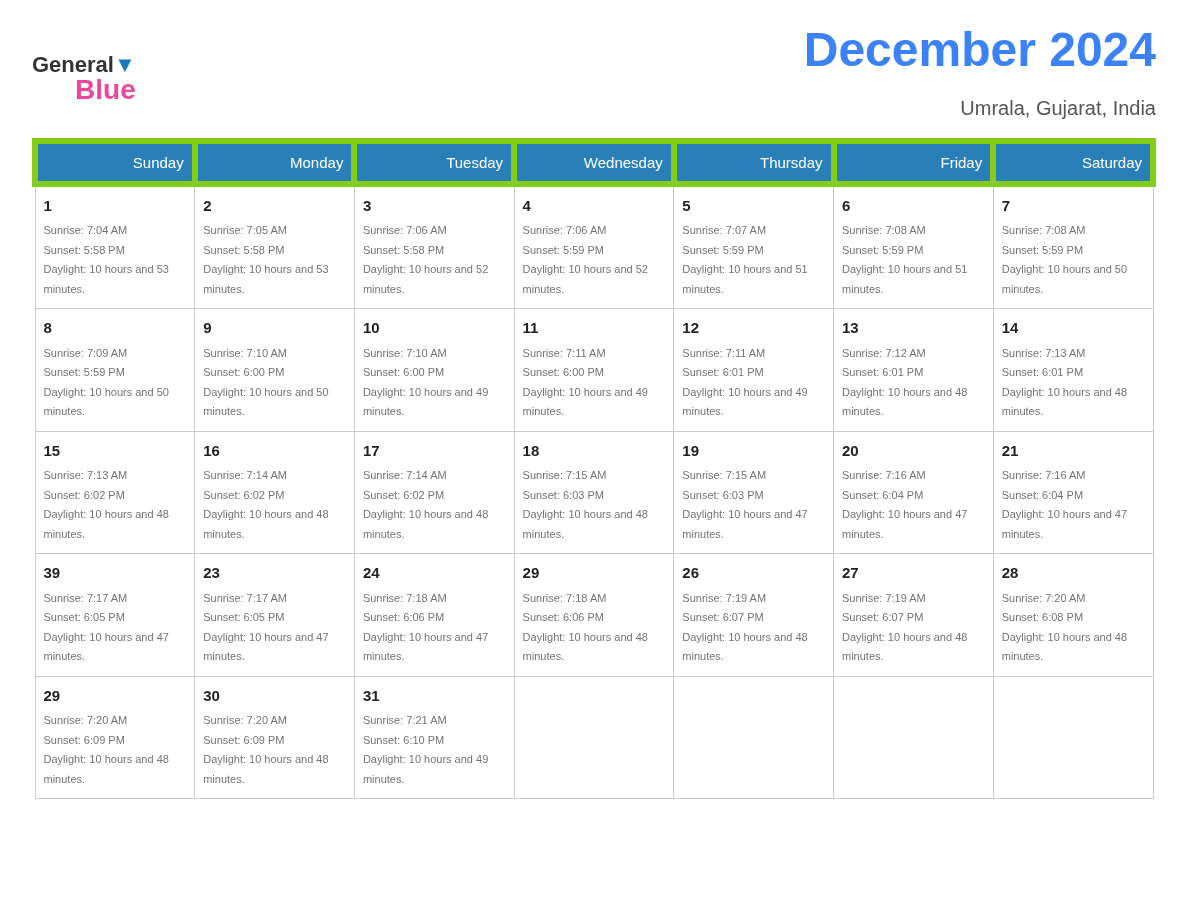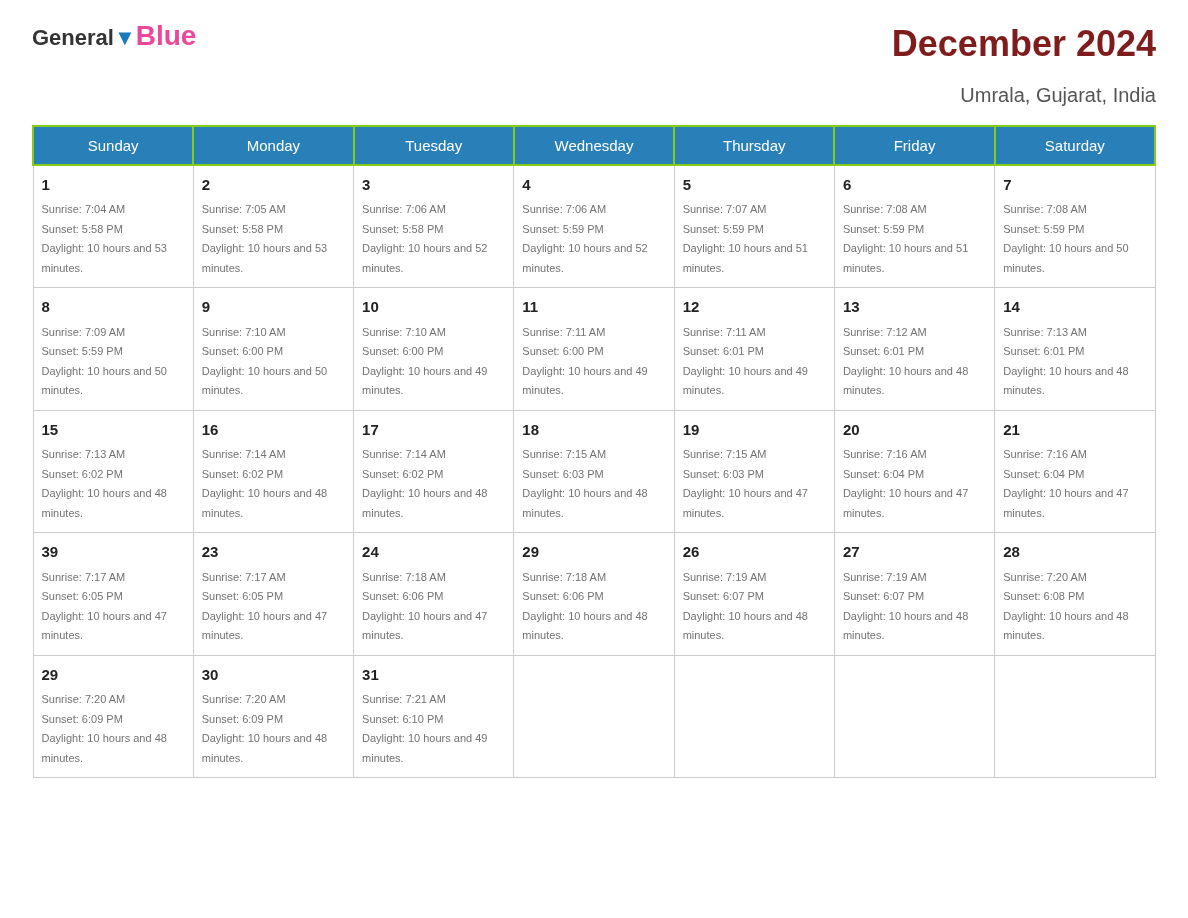--- a/index.html
+++ b/index.html
@@ -11,64 +11,65 @@
       min-height: 918px;
     }
     .header {
       display: flex;
       justify-content: space-between;
       align-items: flex-start;
       margin-bottom: 18px;
     }
     .logo {
       display: flex;
-      flex-direction: row;
-      align-items: center;
+      flex-direction: column;
+      align-items: flex-end;
+      margin-top: 28px;
     }
     .logo-text {
       font-size: 22px;
       font-weight: bold;
       color: #333;
     }
     .logo-text span {
       color: #1a7abf;
     }
     .logo-line {
       color: #ec4899;
       font-size: 28px;
       font-weight: bold;
       margin-top: -4px;
     }
     .title-section {
       text-align: right;
     }
     .month-title {
-      font-size: 36px;
+      font-size: 48px;
       font-weight: bold;
-      color: #7f1d1d;
+      color: #3b82f6;
       line-height: 1.1;
     }
     .location {
       font-size: 20px;
       color: #555;
       margin-top: 20px;
     }
     table {
       width: 100%;
       border-collapse: collapse;
       font-size: 13px;
     }
     thead tr th {
       background-color: #2980b9;
       color: #fff;
       padding: 10px 8px;
-      text-align: center;
+      text-align: right;
       font-size: 15px;
       font-weight: normal;
-      border: 2px solid #84cc16;
+      border: 6px solid #84cc16;
     }
     tbody tr td {
       vertical-align: top;
       padding: 8px 8px 10px 8px;
       border: 1px solid #ccc;
       width: 14.28%;
       min-height: 90px;
       background: #fff;
       line-height: 1.5;
     }

